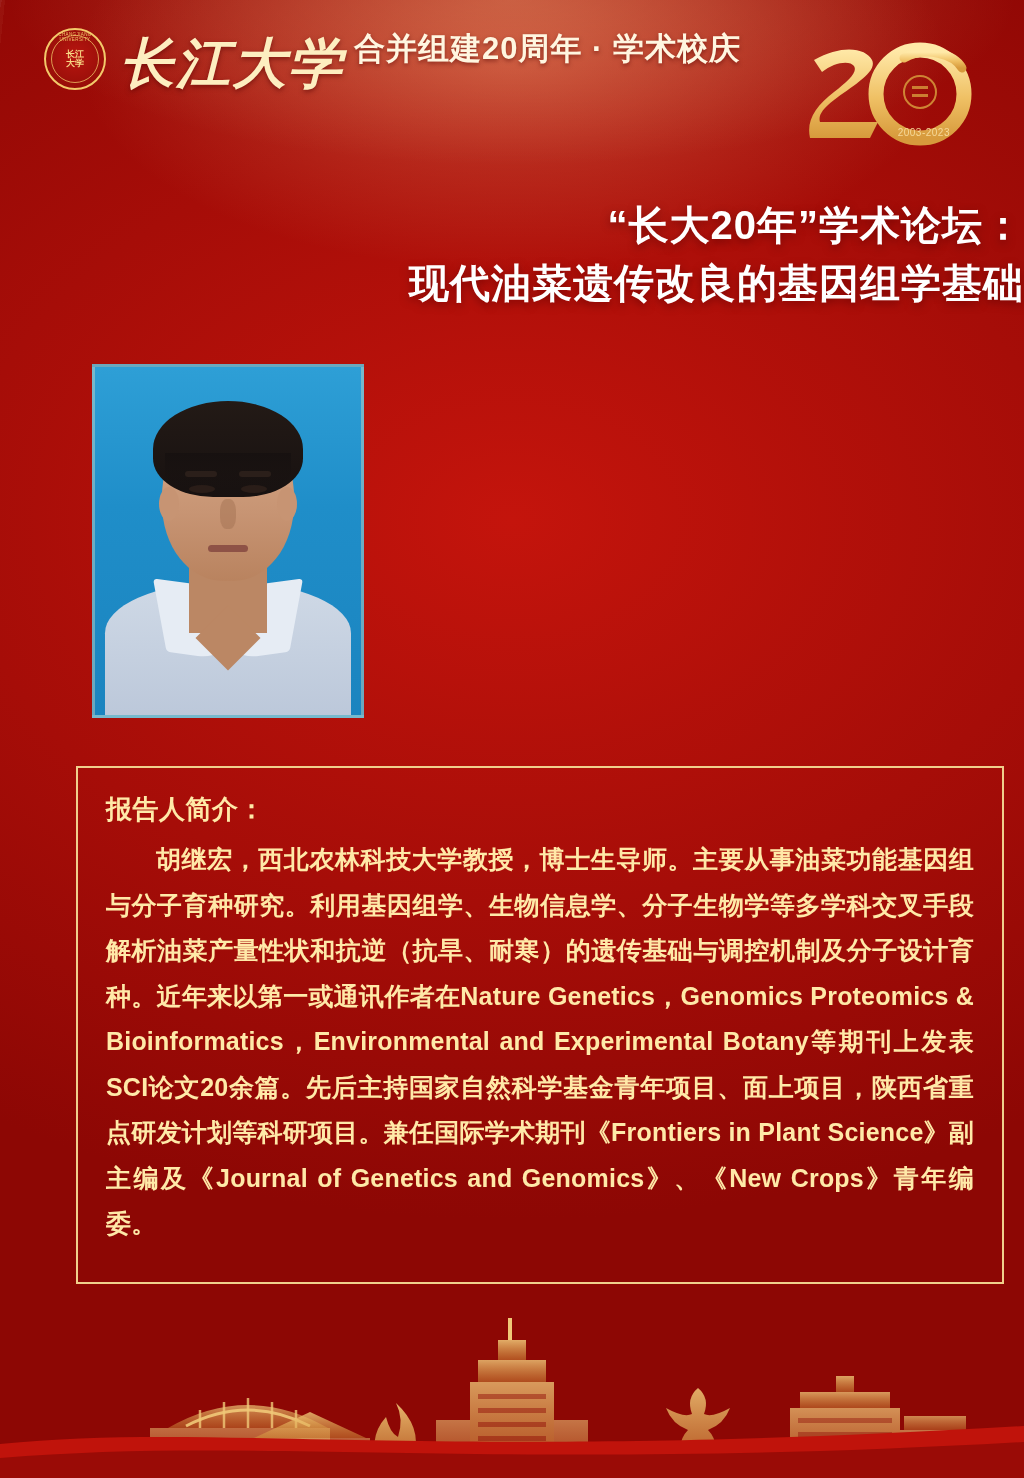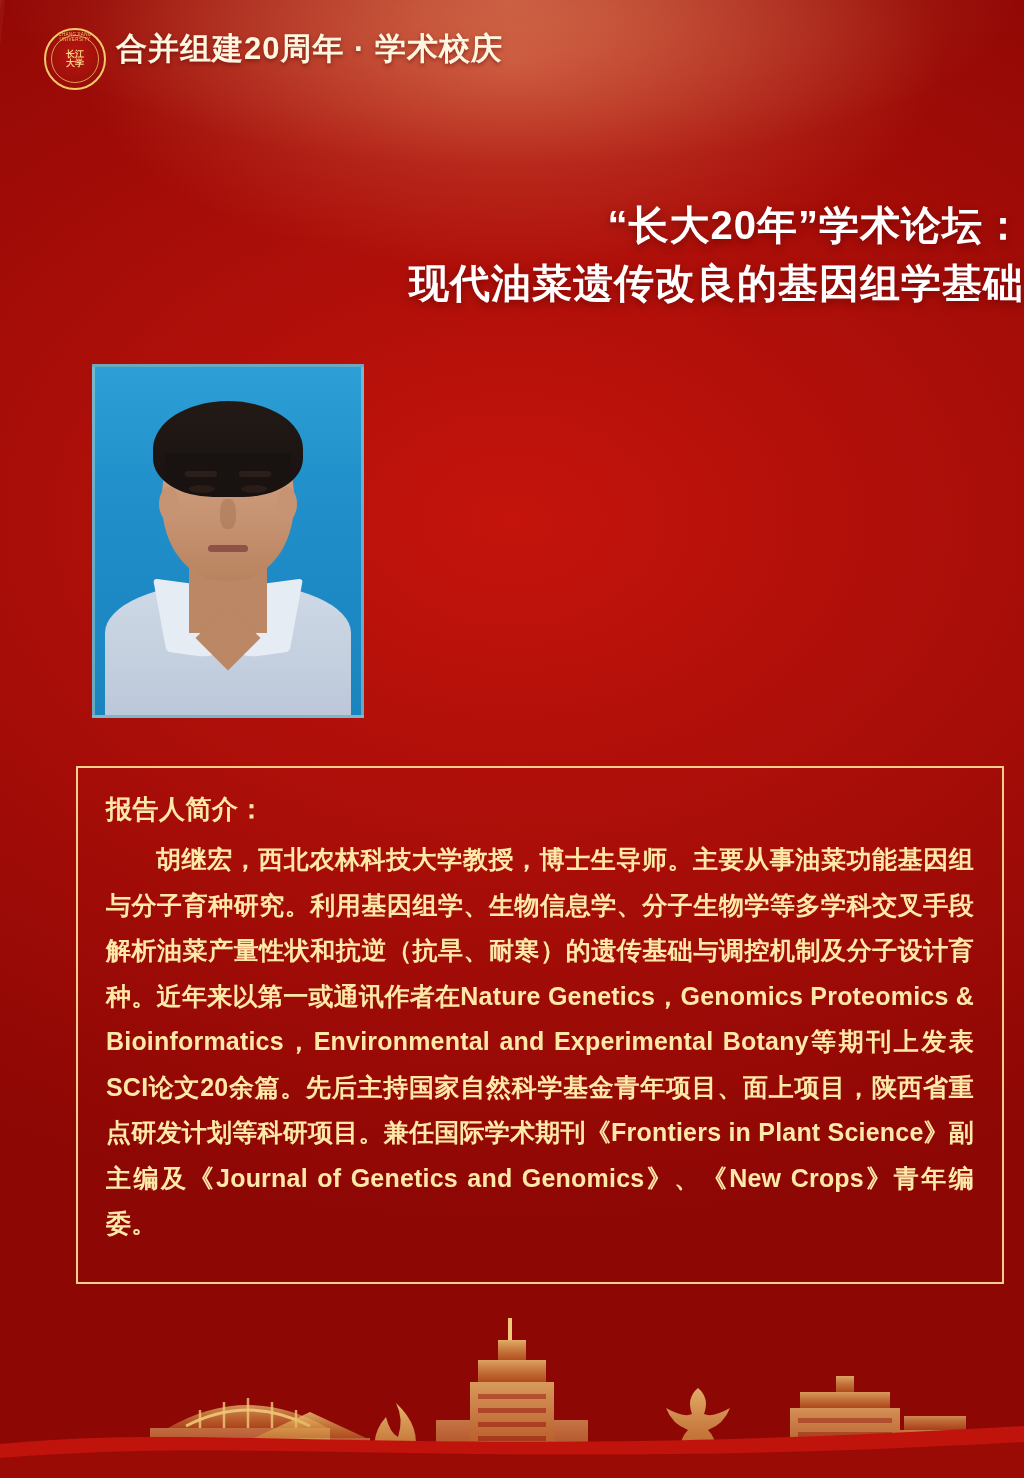--- a/index.html
+++ b/index.html
@@ -228,22 +228,40 @@
 
 <div class="poster">
   <div class="drape"></div>
   <div class="topglow"></div>
 
   <div class="header">
     <div class="uni-seal">
       <div class="seal-ring-text">CHANGJIANG UNIVERSITY</div>
       <div class="seal-glyph">长江<br>大学</div>
     </div>
+    <div class="uni-name">长江大学</div>
     <div class="anniv-text">合并组建20周年 · 学术校庆</div>
 
+    <div class="logo20">
+      <svg width="168" height="104" viewBox="0 0 168 104" aria-hidden="true">
+        <defs>
+          <linearGradient id="g20" x1="0" y1="0" x2="0" y2="1">
+            <stop offset="0%" stop-color="#ffe9a8"></stop>
+            <stop offset="55%" stop-color="#efc064"></stop>
+            <stop offset="100%" stop-color="#d79a3c"></stop>
+          </linearGradient>
+        </defs>
+        <path d="M6 18 C34 2 58 6 64 18 C70 30 44 44 26 58 C14 67 10 74 12 80 L70 80 L62 96 L2 96 C-2 78 8 64 26 50 C40 39 50 30 46 24 C42 18 26 20 14 30 Z" fill="url(#g20)"></path>
+        <ellipse cx="112" cy="52" rx="44" ry="44" fill="none" stroke="url(#g20)" stroke-width="15"></ellipse>
+        <path d="M96 16 C118 4 146 12 154 26" fill="none" stroke="url(#g20)" stroke-width="9" stroke-linecap="round"></path>
+        <circle cx="112" cy="50" r="16" fill="none" stroke="#d79a3c" stroke-width="2" opacity=".85"></circle>
+        <path d="M104 44 h16 v3 h-16z M104 52 h16 v3 h-16z" fill="#d79a3c" opacity=".8"></path>
+      </svg>
+      <div class="years">2003-2023</div>
+    </div>
   </div>
 
   <div class="title-block">
     <div class="title-line1">“长大20年”学术论坛：</div>
     <div class="title-line2">现代油菜遗传改良的基因组学基础</div>
   </div>
 
   <div class="photo">
     <div class="ph-body"></div>
     <div class="ph-collar-l"></div>

